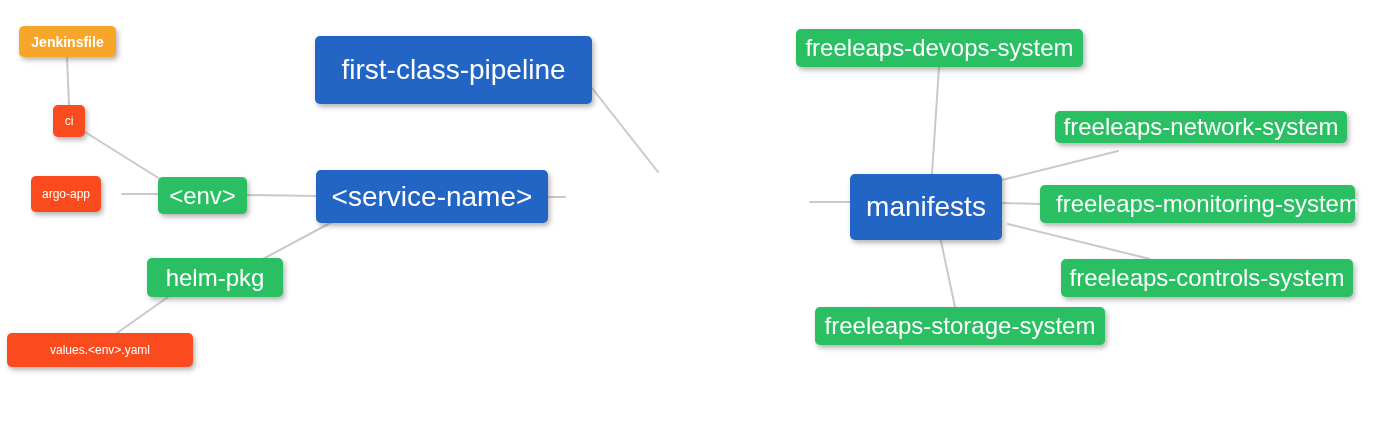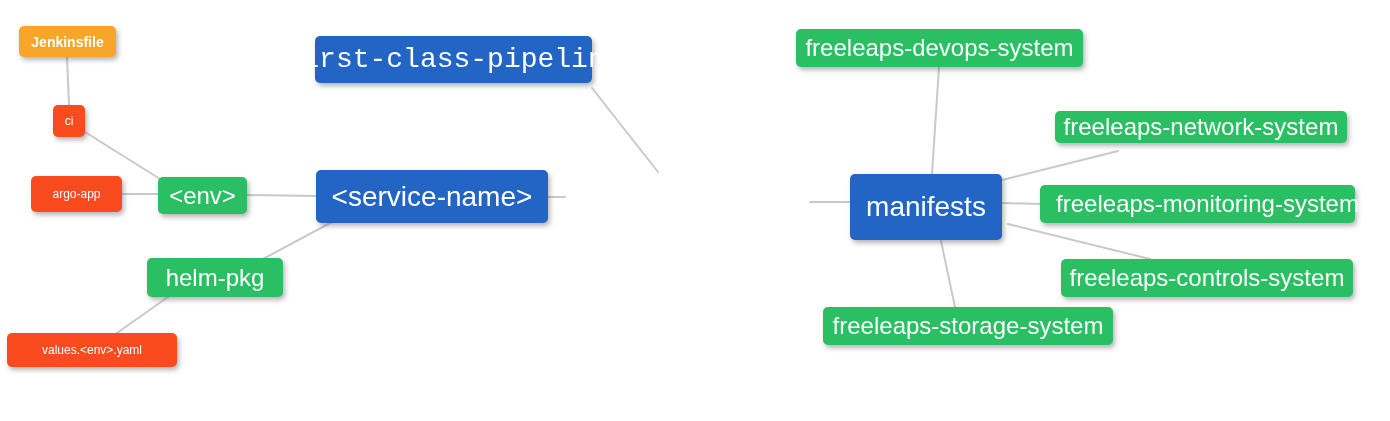--- a/index.html
+++ b/index.html
@@ -64,26 +64,26 @@
       <line x1="810" y1="202" x2="850" y2="202" stroke="#c9c9c9" stroke-width="2" stroke-linecap="round"></line>
       <line x1="932" y1="174" x2="939" y2="67" stroke="#c9c9c9" stroke-width="2" stroke-linecap="round"></line>
       <line x1="1002" y1="180" x2="1118" y2="151" stroke="#c9c9c9" stroke-width="2" stroke-linecap="round"></line>
       <line x1="1002" y1="203" x2="1040" y2="204" stroke="#c9c9c9" stroke-width="2" stroke-linecap="round"></line>
       <line x1="1008" y1="224" x2="1150" y2="259" stroke="#c9c9c9" stroke-width="2" stroke-linecap="round"></line>
       <line x1="938" y1="227" x2="955" y2="307" stroke="#c9c9c9" stroke-width="2" stroke-linecap="round"></line>
     </svg>
   <div id="nodes-layer">
       <div class="node level5" style="left: 19px; top: 26px; width: 97px; height: 31px; background: rgb(248, 166, 42); color: rgb(255, 255, 255);">Jenkinsfile</div>
       <div class="node level4" style="left: 53px; top: 105px; width: 32px; height: 32px; background: rgb(250, 75, 30); color: rgb(255, 255, 255);">ci</div>
-      <div class="node level4" style="left: 31px; top: 176px; width: 91px; height: 36px; background: rgb(250, 75, 30); color: rgb(255, 255, 255);">argo-app</div>
+      <div class="node level4" style="left: 31px; top: 176px; width: 70px; height: 36px; background: rgb(250, 75, 30); color: rgb(255, 255, 255);">argo-app</div>
       <div class="node level3" style="left: 158px; top: 177px; width: 89px; height: 37px; background: rgb(41, 191, 98); color: rgb(255, 255, 255);">&lt;env&gt;</div>
       <div class="node level3" style="left: 147px; top: 258px; width: 136px; height: 39px; background: rgb(41, 191, 98); color: rgb(255, 255, 255);">helm-pkg</div>
-      <div class="node level4" style="left: 7px; top: 333px; width: 170px; height: 34px; background: rgb(250, 75, 30); color: rgb(255, 255, 255);">values.&lt;env&gt;.yaml</div>
-      <div class="node level2" style="left: 315px; top: 36px; width: 277px; height: 47px; background: rgb(34, 101, 196); color: rgb(255, 255, 255); font-family: Liberation Mono, monospace;">first-class-pipeline</div>
+      <div class="node level4" style="left: 7px; top: 333px; width: 186px; height: 34px; background: rgb(250, 75, 30); color: rgb(255, 255, 255);">values.&lt;env&gt;.yaml</div>
+      <div class="node level2" style="left: 315px; top: 36px; width: 277px; height: 68px; background: rgb(34, 101, 196); color: rgb(255, 255, 255);">first-class-pipeline</div>
       <div class="node level2" style="left: 316px; top: 170px; width: 232px; height: 53px; background: rgb(34, 101, 196); color: rgb(255, 255, 255);">&lt;service-name&gt;</div>
       <div class="node level2" style="left: 850px; top: 174px; width: 152px; height: 66px; background: rgb(34, 101, 196); color: rgb(255, 255, 255);">manifests</div>
       <div class="node level3" style="left: 796px; top: 29px; width: 287px; height: 38px; background: rgb(41, 191, 98); color: rgb(255, 255, 255);">freeleaps-devops-system</div>
       <div class="node level3" style="left: 1055px; top: 111px; width: 292px; height: 32px; background: rgb(41, 191, 98); color: rgb(255, 255, 255);">freeleaps-network-system</div>
       <div class="node level3" style="left: 1040px; top: 185px; width: 315px; height: 38px; background: rgb(41, 191, 98); color: rgb(255, 255, 255); padding-left: 20px;">freeleaps-monitoring-system</div>
       <div class="node level3" style="left: 1061px; top: 259px; width: 292px; height: 38px; background: rgb(41, 191, 98); color: rgb(255, 255, 255);">freeleaps-controls-system</div>
-      <div class="node level3" style="left: 815px; top: 307px; width: 290px; height: 38px; background: rgb(41, 191, 98); color: rgb(255, 255, 255); margin-left: 8px;">freeleaps-storage-system</div>
+      <div class="node level3" style="left: 815px; top: 307px; width: 290px; height: 38px; background: rgb(41, 191, 98); color: rgb(255, 255, 255);">freeleaps-storage-system</div>
     </div>
 </div>
 
 </body></html>

